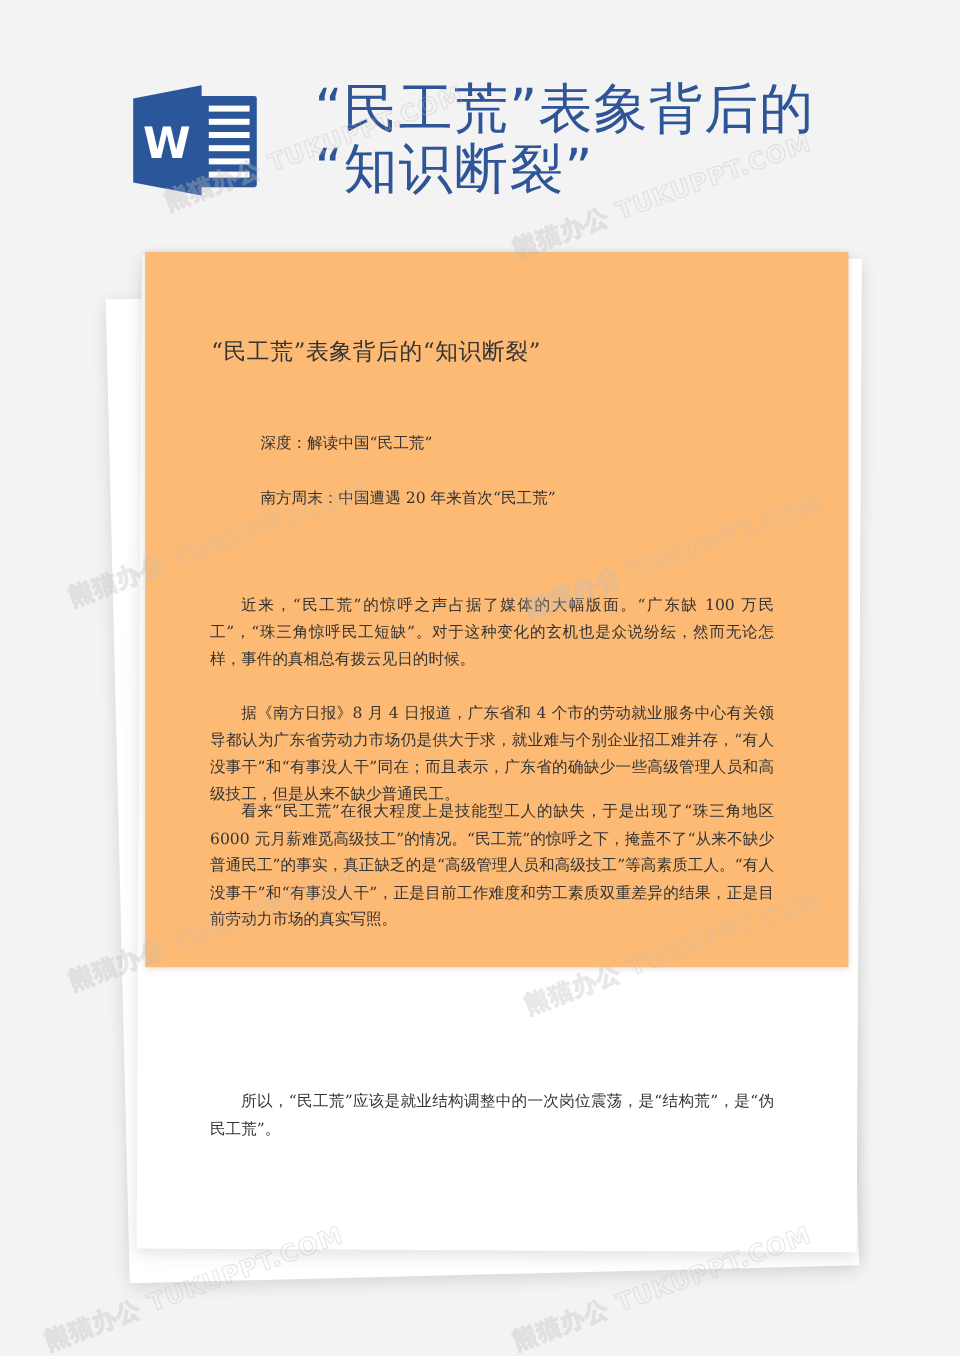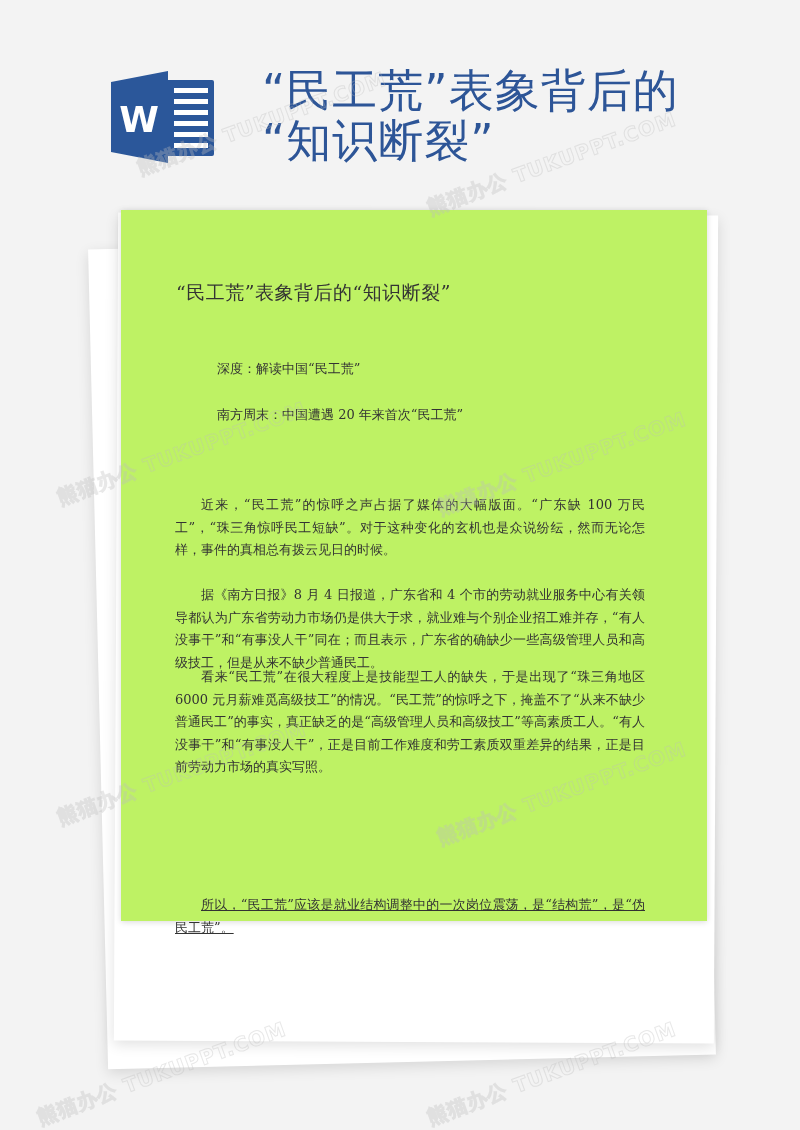--- a/index.html
+++ b/index.html
@@ -35,22 +35,22 @@
     }
     .paper-back.b1 {
       left: 98px; top: 242px; width: 608px; height: 820px;
       transform: rotate(-1.4deg); transform-origin: center;
     }
     .paper-back.b2 {
       left: 116px; top: 214px; width: 600px; height: 828px;
       transform: rotate(0.3deg);
     }
     .page {
-      position: absolute; left: 121px; top: 210px; width: 586px; height: 711px;
-      background: #bef264;
+      position: absolute; left: 121px; top: 210px; width: 586px; height: 596px;
+      background: #fdba74;
       box-shadow: 0 1px 6px rgba(0,0,0,0.15);
     }
 
     .doc-title {
       position: absolute; left: 55px; top: 70px;
       font-size: 19px; color: #333; white-space: nowrap;
       letter-spacing: 0.5px;
     }
     .meta-line {
       position: absolute; left: 96px;
@@ -62,21 +62,21 @@
 
     .para {
       position: absolute; left: 54px; width: 470px;
       font-size: 13px; line-height: 22.5px; color: #333;
       text-indent: 2em; text-align: justify;
     }
     .para.p1 { top: 284px; }
     .para.p2 { top: 374px; }
     .para.p3 { top: 456px; }
     .para.p4 { top: 604px; }
-    .para.p5 { top: 684px; text-decoration: underline; }
+    .para.p5 { top: 698px; }
 
     
     .watermark {
       position: absolute;
       font-family: "DejaVu Sans", "Liberation Sans", sans-serif;
       font-size: 20px; font-weight: bold;
       color: transparent;
       -webkit-text-stroke: 1px rgba(190,190,190,0.35);
       transform: rotate(-20deg);
       white-space: nowrap;

